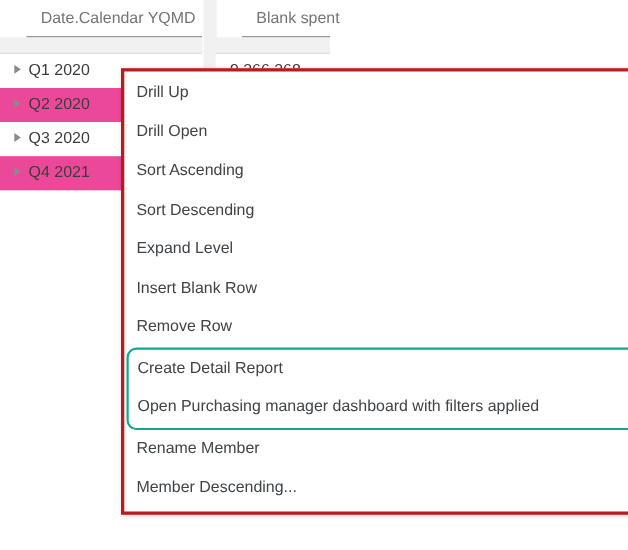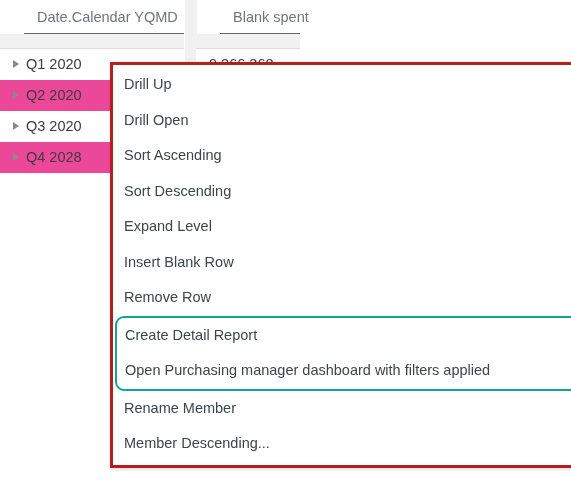--- a/index.html
+++ b/index.html
@@ -142,21 +142,21 @@
           <span class="expand-triangle"></span><span>Q2 2020</span>
         </span>
       </div>
       <div class="grid-row">
         <span class="row-label">
           <span class="expand-triangle"></span><span>Q3 2020</span>
         </span>
       </div>
       <div class="grid-row alt">
         <span class="row-label">
-          <span class="expand-triangle"></span><span>Q4 2028</span>
+          <span class="expand-triangle"></span><span>Q4 2021</span>
         </span>
       </div>
     </div>
   </div>
 
   <div class="col-resizer"></div>
 
   <div class="grid-col col-values">
     <div class="col-header">Blank spent</div>
     <div class="col-subheader"></div>

